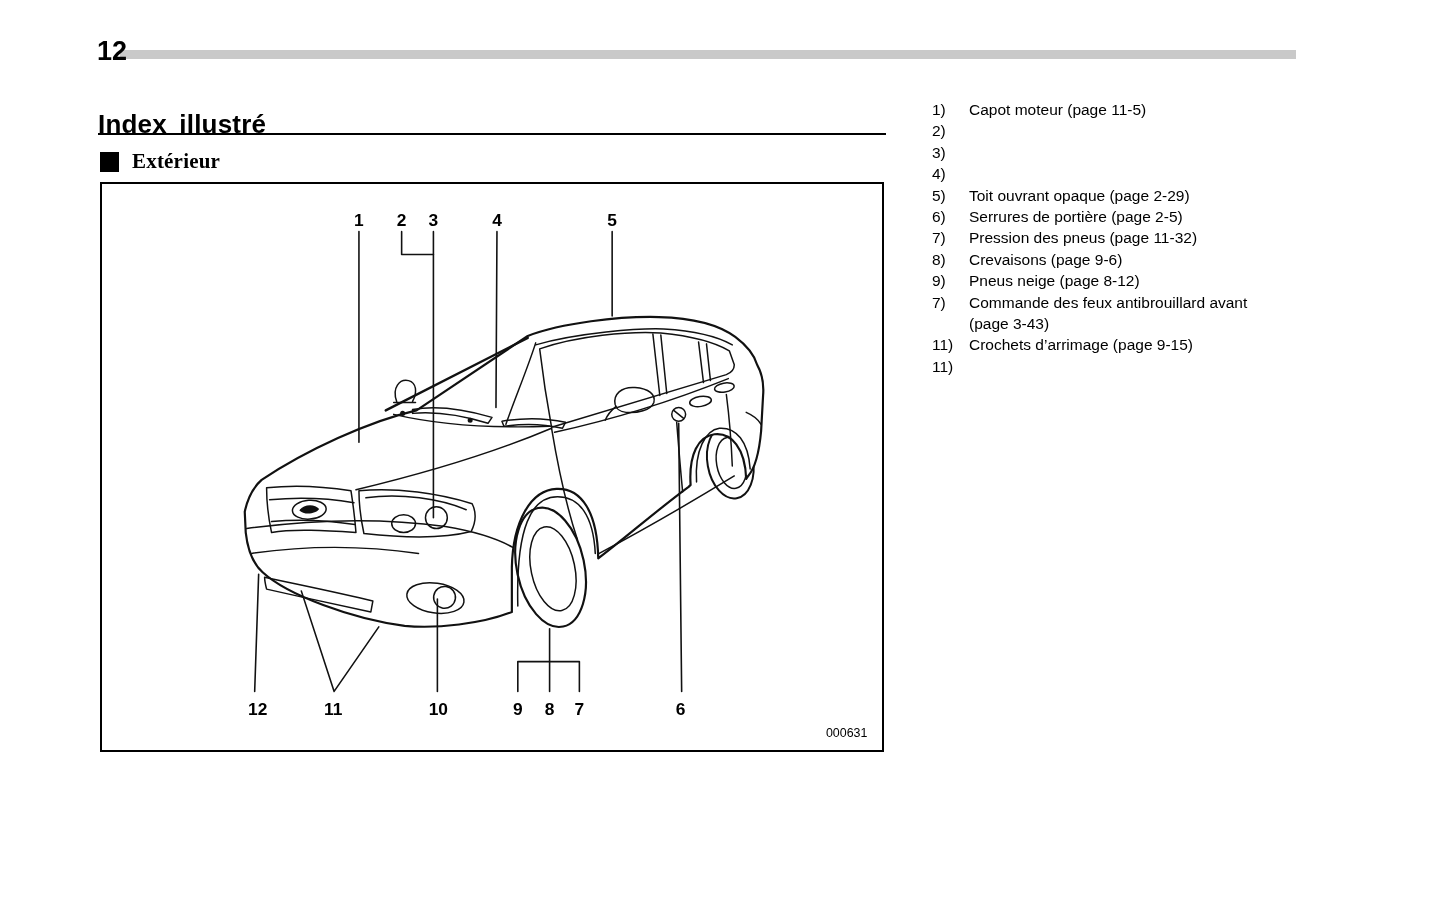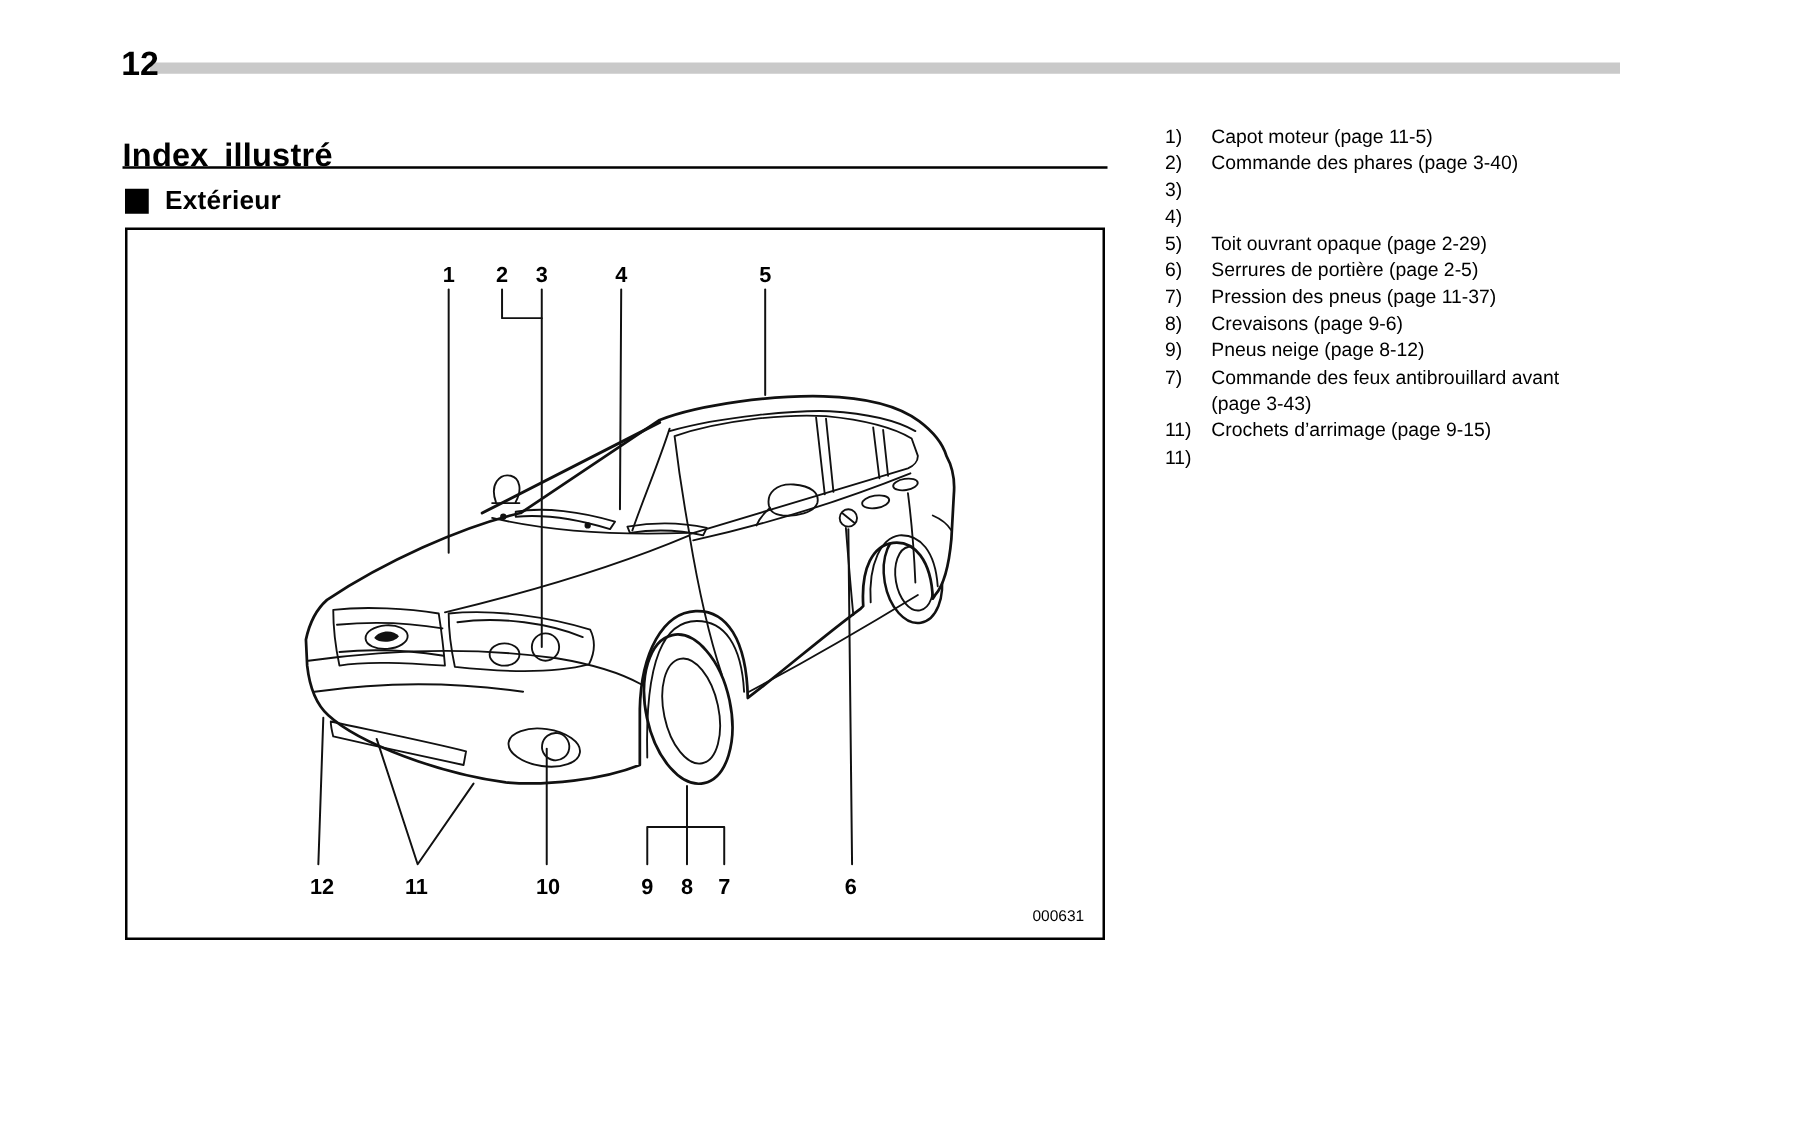--- a/index.html
+++ b/index.html
@@ -21,21 +21,21 @@
   }
   .heading-rule{
     position:absolute;left:98px;top:133px;width:788px;height:2px;background:#000;
   }
   .section-heading{
     position:absolute;left:100px;top:149px;display:flex;align-items:center;
   }
   .section-square{
     width:19px;height:20px;background:#000;margin-right:13px;flex:none;
   }
-  .section-title{font-size:21px;font-weight:bold;letter-spacing:0.2px;}
+  .section-title{font-size:21px;font-weight:bold;letter-spacing:0.2px;font-family:Liberation Serif, serif;}
   .diagram-box{
     position:absolute;left:100px;top:182px;width:784px;height:570px;
     border:2px solid #000;box-sizing:border-box;background:#fff;
   }
   .diagram-box svg{position:absolute;left:0;top:0;}
   .legend{
     position:absolute;left:932px;top:99px;width:430px;
     font-size:15.5px;line-height:21.4px;
   }
   .legend-item{display:flex;}
@@ -213,39 +213,38 @@
   </svg>
 </div>
 
 <div class="legend">
   <div class="legend-item">
       <span class="legend-num">1)</span>
       <span class="legend-text">Capot moteur (page 11-5)</span>
     </div>
   <div class="legend-item">
       <span class="legend-num">2)</span>
-      <span class="legend-text">Commande des phares (page 3-40)</span>
     </div>
   <div class="legend-item">
       <span class="legend-num">3)</span>
     </div>
   <div class="legend-item">
       <span class="legend-num">4)</span>
     </div>
   <div class="legend-item">
       <span class="legend-num">5)</span>
       <span class="legend-text">Toit ouvrant opaque (page 2-29)</span>
     </div>
   <div class="legend-item">
       <span class="legend-num">6)</span>
       <span class="legend-text">Serrures de portière (page 2-5)</span>
     </div>
   <div class="legend-item">
       <span class="legend-num">7)</span>
-      <span class="legend-text">Pression des pneus (page 11-37)</span>
+      <span class="legend-text">Pression des pneus (page 11-32)</span>
     </div>
   <div class="legend-item">
       <span class="legend-num">8)</span>
       <span class="legend-text">Crevaisons (page 9-6)</span>
     </div>
   <div class="legend-item">
       <span class="legend-num">9)</span>
       <span class="legend-text">Pneus neige (page 8-12)</span>
     </div>
   <div class="legend-item">

